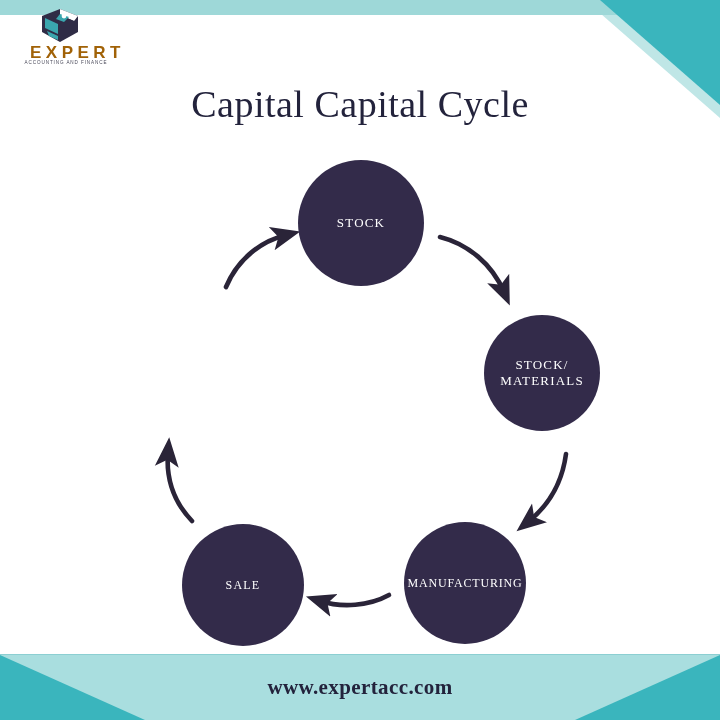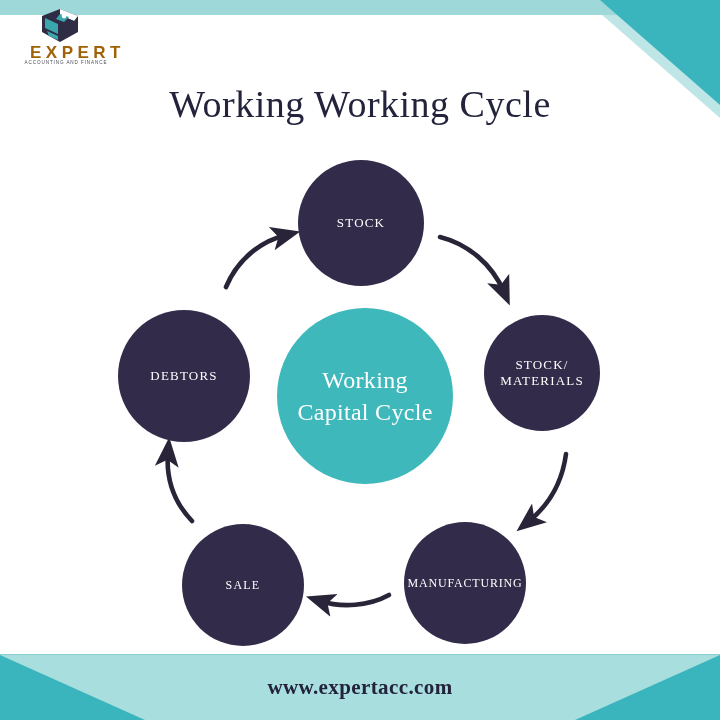--- a/index.html
+++ b/index.html
@@ -199,21 +199,21 @@
         <path d="M7 10 L20 16 L20 26 L7 20 Z" fill="#3aa6ae"></path>
         <path d="M22 6 L31 9 L26 14 L18 11 Z" fill="#3aa6ae"></path>
         <circle cx="26" cy="8" r="2.4" fill="#ffffff"></circle>
         <path d="M9 23 L20 28 L20 32 L11 28 Z" fill="#3aa6ae"></path>
       </svg>
     </div>
     <div id="logo-word">EXPERT</div>
     <div id="logo-tagline">ACCOUNTING AND FINANCE</div>
   </div>
 
-  <div id="page-title">Working Working Cycle</div>
+  <div id="page-title">Capital Capital Cycle</div>
 
   <div id="diagram">
 
     <svg id="arrow-layer" viewBox="0 0 720 520" xmlns="http://www.w3.org/2000/svg">
       <defs>
         <marker id="ah" markerWidth="7" markerHeight="7" refX="3.2" refY="3" orient="auto" markerUnits="strokeWidth">
           <path d="M0,0.4 L6.4,3 L0,5.6 L1.5,3 Z" fill="#2a2438"></path>
         </marker>
       </defs>
 
@@ -231,47 +231,40 @@
 
       <g>
         <path d="M389,455 C369,466 342,468 320,461" fill="none" stroke="#2a2438" stroke-width="4.6" stroke-linecap="round" marker-end="url(#ah)"></path>
       </g>
 
       <g>
         <path d="M192,381 C172,360 166,336 168,312" fill="none" stroke="#2a2438" stroke-width="4.6" stroke-linecap="round" marker-end="url(#ah)"></path>
       </g>
     </svg>
 
-    <div id="node-center">
-      <span>Working</span>
-      <span>Capital Cycle</span>
-    </div>
 
     <div id="node-cash" class="node">
       <span>STOCK</span>
     </div>
 
     <div id="node-stock" class="node">
       <div>
         <div>STOCK/</div>
         <div>MATERIALS</div>
       </div>
     </div>
 
     <div id="node-manu" class="node">
       <span>MANUFACTURING</span>
     </div>
 
     <div id="node-sale" class="node">
       <span>SALE</span>
     </div>
 
-    <div id="node-debtors" class="node">
-      <span>DEBTORS</span>
-    </div>
   </div>
 
   <div id="footer-band-top"></div>
   <div id="footer-band"></div>
   <div id="footer-wedge-left"></div>
   <div id="footer-wedge-right"></div>
   <div id="footer-url">www.expertacc.com</div>
 
 </div>
 

